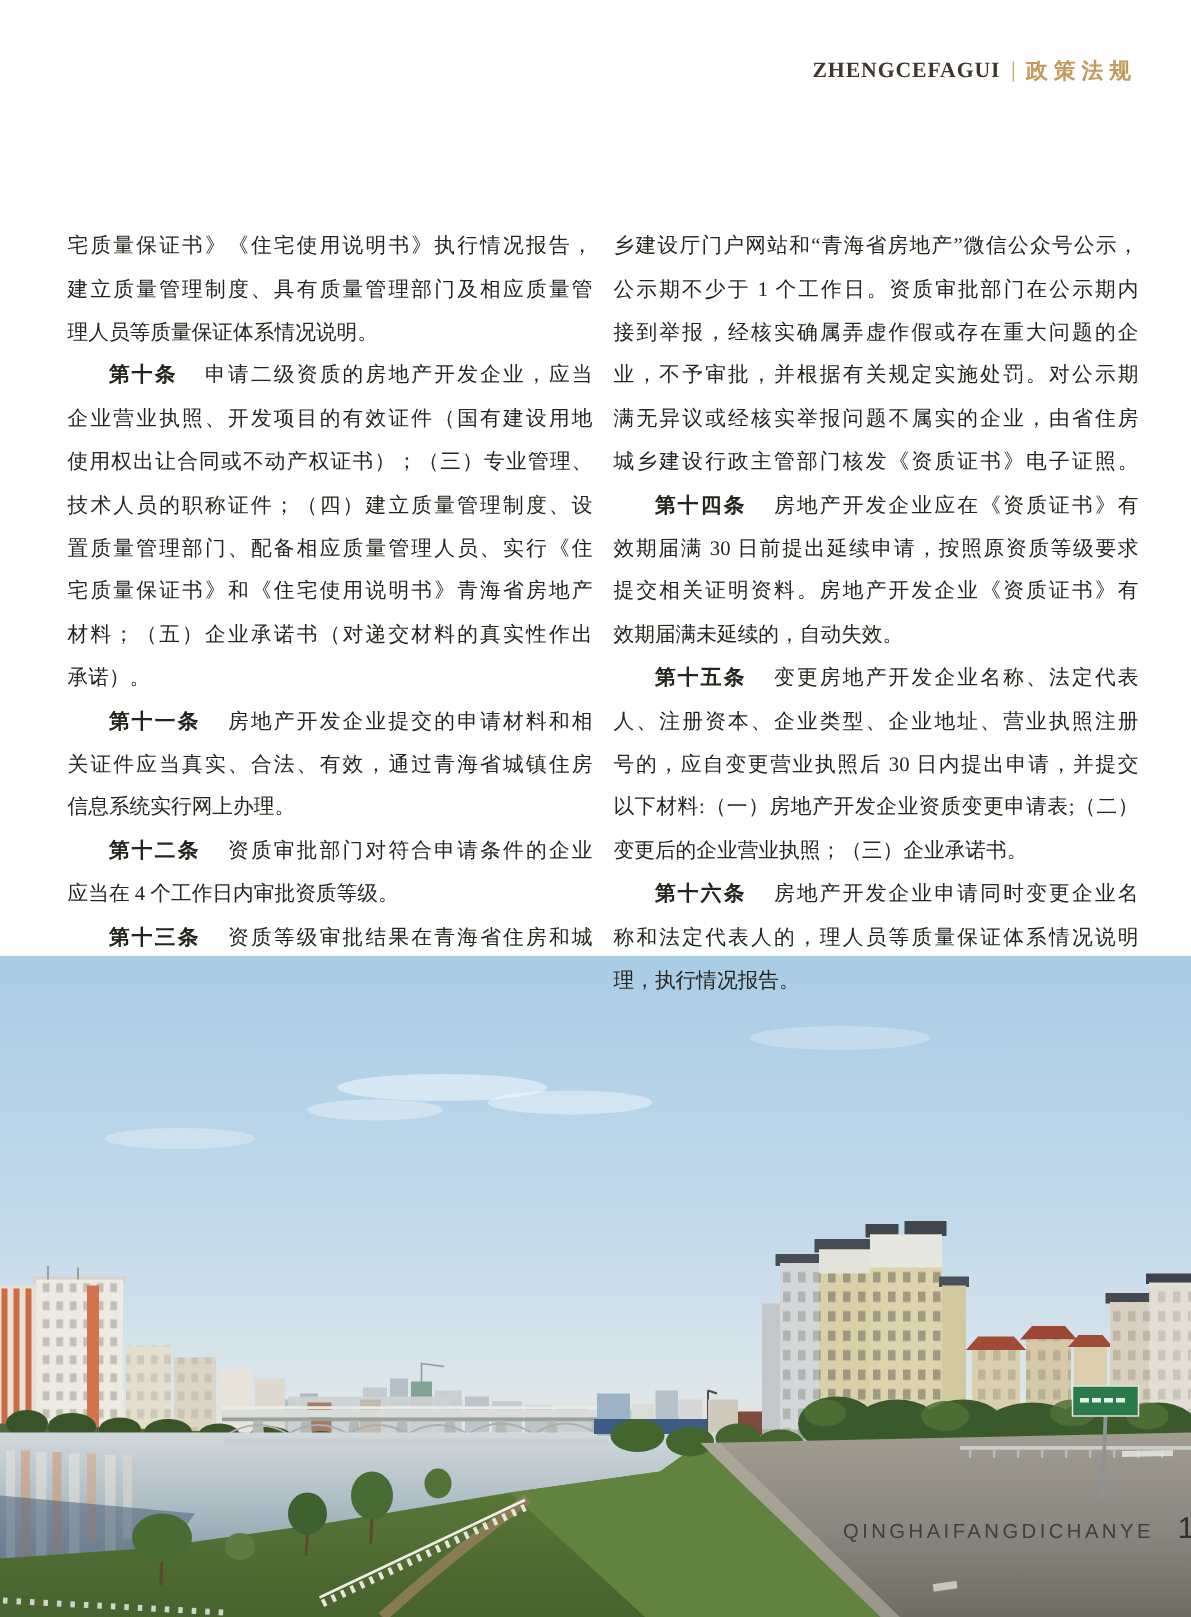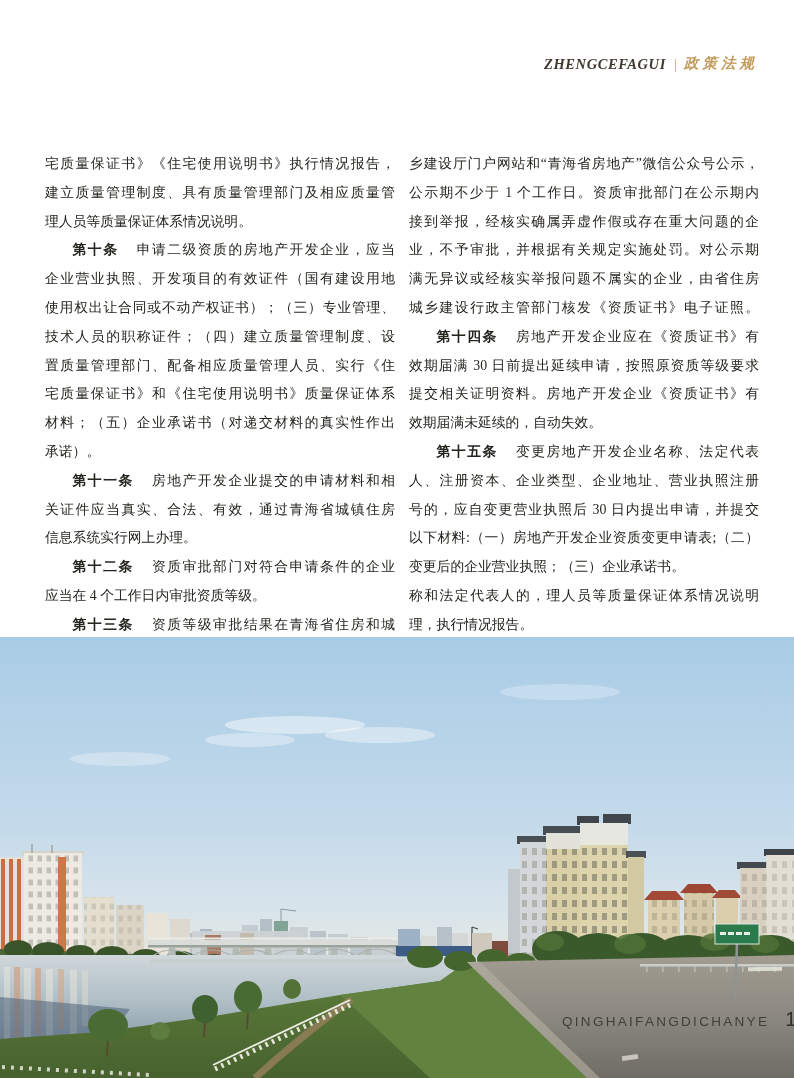--- a/index.html
+++ b/index.html
@@ -6,25 +6,24 @@
   .page{
     position:relative;
     width:794px;height:1078px;
     background:#ffffff;
     margin:0 auto;
     overflow:hidden;
     font-family:"Liberation Serif","DejaVu Serif",serif;
   }
   
   .hdr{
-    position:absolute;top:54px;right:36px;
-    display:flex;align-items:flex-end;
+    position:absolute;top:38px;right:36px;
+    display:flex;align-items:center;
     font-size:14.5px;font-weight:700;
     z-index:2;
-    font-style:italic;
   }
   .hdr .latin{color:#3e382f;letter-spacing:.6px;}
   .hdr .div{color:#c5a061;font-weight:400;margin:0 7px;font-size:15px;}
   .hdr .cn{color:#c29a5c;letter-spacing:4px;}
   
   .cols{
     position:absolute;left:45px;top:150px;width:714px;
     display:flex;gap:14px;z-index:2;
   }
   .col{width:350px;color:#26241f;font-size:13.8px;}
@@ -70,21 +69,21 @@
   <div class="cols">
     <div class="col">
         <div class="tline fill"><span>宅质量保证书》《住宅使用说明书》执行情况报告，</span></div>
         <div class="tline fill"><span>建立质量管理制度、具有质量管理部门及相应质量管</span></div>
         <div class="tline"><span>理人员等质量保证体系情况说明。</span></div>
         <div class="tline indent fill"><b class="art">第十条</b><span>　申请二级资质的房地产开发企业，应当</span></div>
         <div class="tline fill"><span>企业营业执照、开发项目的有效证件（国有建设用地</span></div>
         <div class="tline fill"><span>使用权出让合同或不动产权证书）；（三）专业管理、</span></div>
         <div class="tline fill"><span>技术人员的职称证件；（四）建立质量管理制度、设</span></div>
         <div class="tline fill"><span>置质量管理部门、配备相应质量管理人员、实行《住</span></div>
-        <div class="tline fill"><span>宅质量保证书》和《住宅使用说明书》质量保证体系</span></div>
+        <div class="tline fill"><span>宅质量保证书》和《住宅使用说明书》青海省房地产</span></div>
         <div class="tline fill"><span>材料；（五）企业承诺书（对递交材料的真实性作出</span></div>
         <div class="tline"><span>承诺）。</span></div>
         <div class="tline indent fill"><b class="art">第十一条</b><span>　房地产开发企业提交的申请材料和相</span></div>
         <div class="tline fill"><span>关证件应当真实、合法、有效，通过青海省城镇住房</span></div>
         <div class="tline"><span>信息系统实行网上办理。</span></div>
         <div class="tline indent fill"><b class="art">第十二条</b><span>　资质审批部门对符合申请条件的企业</span></div>
         <div class="tline"><span>应当在 4 个工作日内审批资质等级。</span></div>
         <div class="tline indent fill"><b class="art">第十三条</b><span>　资质等级审批结果在青海省住房和城</span></div>
       </div>
     <div class="col">
@@ -96,20 +95,21 @@
         <div class="tline fill"><span>城乡建设行政主管部门核发《资质证书》电子证照。</span></div>
         <div class="tline indent fill"><b class="art">第十四条</b><span>　房地产开发企业应在《资质证书》有</span></div>
         <div class="tline fill"><span>效期届满 30 日前提出延续申请，按照原资质等级要求</span></div>
         <div class="tline fill"><span>提交相关证明资料。房地产开发企业《资质证书》有</span></div>
         <div class="tline"><span>效期届满未延续的，自动失效。</span></div>
         <div class="tline indent fill"><b class="art">第十五条</b><span>　变更房地产开发企业名称、法定代表</span></div>
         <div class="tline fill"><span>人、注册资本、企业类型、企业地址、营业执照注册</span></div>
         <div class="tline fill"><span>号的，应自变更营业执照后 30 日内提出申请，并提交</span></div>
         <div class="tline fill"><span>以下材料:（一）房地产开发企业资质变更申请表;（二）</span></div>
         <div class="tline"><span>变更后的企业营业执照；（三）企业承诺书。</span></div>
+        <div class="tline indent fill"><b class="art">第十六条</b><span>　房地产开发企业申请同时变更企业名</span></div>
         <div class="tline fill"><span>称和法定代表人的，理人员等质量保证体系情况说明</span></div>
         <div class="tline"><span>理，执行情况报告。</span></div>
       </div>
   </div>
 
   <div class="photo">
     <svg width="794" height="441" viewBox="0 0 794 441">
       <defs>
         <linearGradient id="skyG" x1="0" y1="0" x2="0" y2="1">
           <stop offset="0" stop-color="#a9cce6"></stop>

